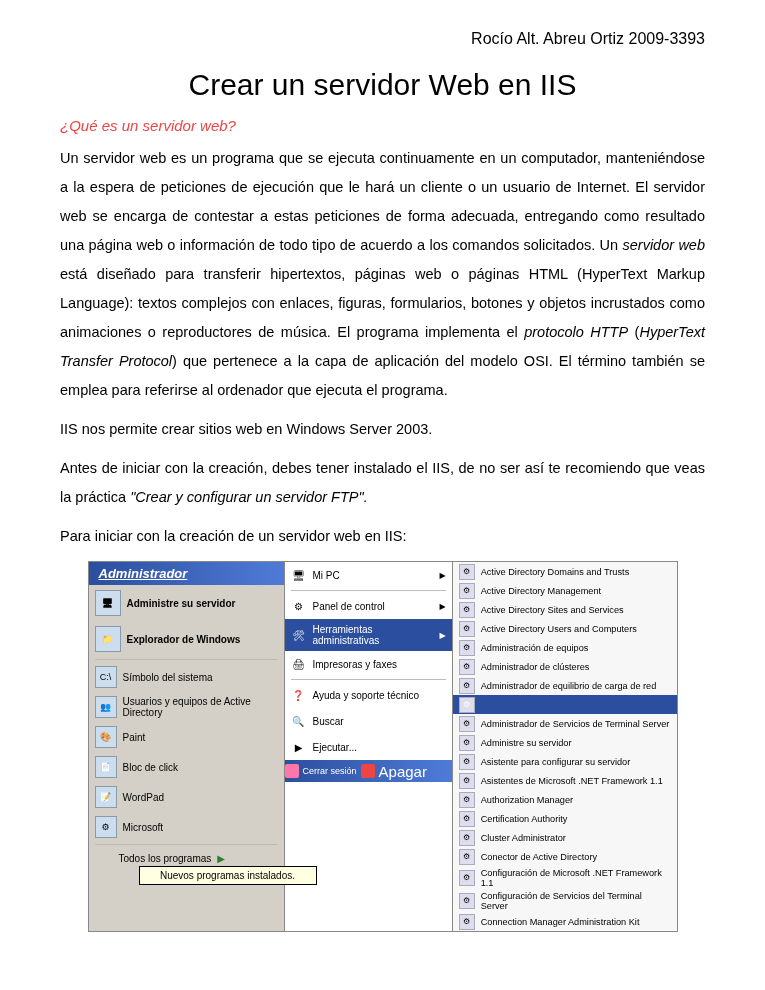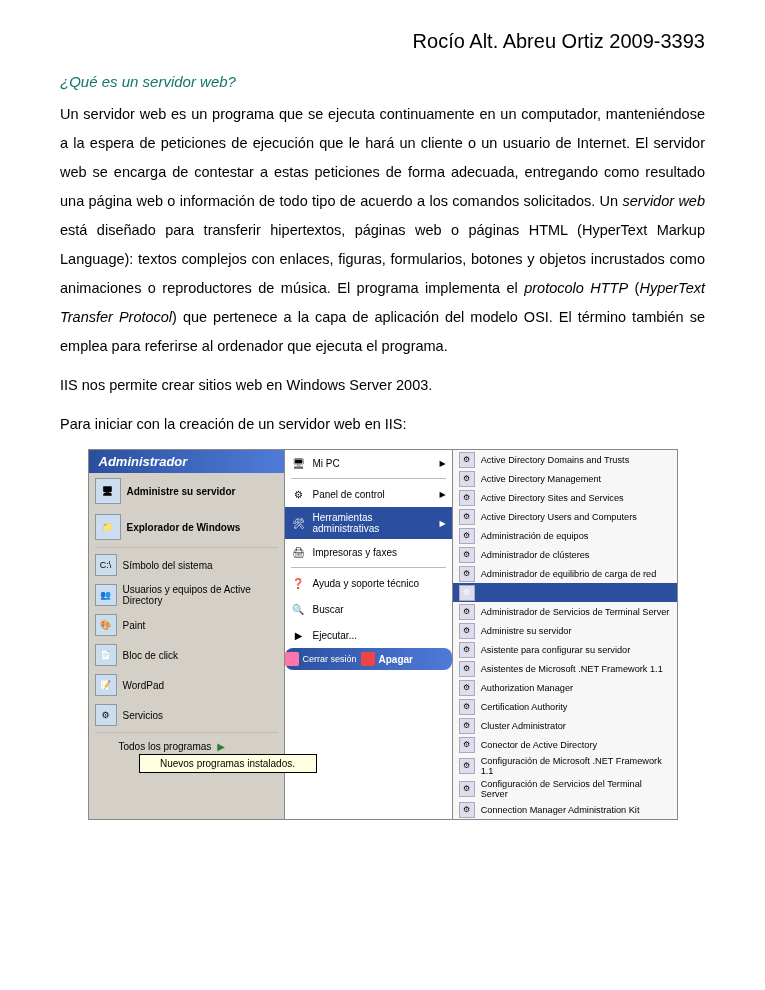--- a/index.html
+++ b/index.html
@@ -7,32 +7,32 @@
     padding: 0;
     font-family: Arial, sans-serif;
     background: #fff;
     width: 765px;
   }
   .page {
     padding: 30px 60px 20px 60px;
   }
   .header-name {
     text-align: right;
-    font-size: 20px;
+    font-size: 16px;
     margin-bottom: 20px;
   }
   .title {
     text-align: center;
     font-size: 30px;
     font-weight: normal;
     margin: 10px 0 15px 0;
   }
   .subtitle {
     font-style: italic;
-    color: #0f766e;
+    color: #ef4444;
     font-size: 15px;
     margin: 10px 0;
   }
   .para {
     font-size: 14.5px;
     line-height: 2.0;
     text-align: justify;
     margin: 10px 0;
   }
   .para .i { font-style: italic; }
@@ -53,20 +53,21 @@
   .ss-left { width:195px; background:#d4d0c8; border:1px solid #888; }
   .ss-mid  { width:168px; background:#fff; border:1px solid #888; border-left:none;}
   .ss-right{ width:225px; background:#f7f7f7; border:1px solid #888; border-left:none;}
   .ss-title {
     background: linear-gradient(to right,#2b4f9e,#4f7bd8);
     color:#fff;
     font-weight:bold;
     font-style:italic;
     font-size:13px;
     padding:4px 10px;
+    text-decoration:underline;
   }
   .ss-item {
     display:flex;
     align-items:center;
     padding:3px 6px;
     gap:6px;
     cursor:default;
   }
   .ss-item.sel {
     background:#2b4f9e;
@@ -95,28 +96,32 @@
   .ss-logoff {
     margin-left:auto; display:flex; align-items:center;
     color:#fff; gap:4px; padding-right:6px; font-size:9px;
   }
 </style>
 </head>
 <body>
 
 <div class="page">
   <div class="header-name">Rocío Alt. Abreu Ortiz 2009-3393</div>
+  <h1 class="title">Crear un servidor Web en IIS</h1>
   <div class="subtitle">¿Qué es un servidor web?</div>
 
   <p class="para">
     <span>Un servidor web es un programa que se ejecuta continuamente en un computador, manteniéndose a la espera de peticiones de ejecución que le hará un cliente o un usuario de Internet. El servidor web se encarga de contestar a estas peticiones de forma adecuada, entregando como resultado una página web o información de todo tipo de acuerdo a los comandos solicitados. Un </span><span class="i">servidor web</span><span>  está diseñado para transferir hipertextos, páginas web o páginas HTML (HyperText Markup Language): textos complejos con enlaces, figuras, formularios, botones y objetos incrustados como animaciones o reproductores de música. El programa implementa el </span><span class="i">protocolo HTTP</span><span> (</span><span class="i">HyperText Transfer Protocol</span><span>) que pertenece a la capa de aplicación del modelo OSI. El término también se emplea para referirse al ordenador que ejecuta el programa.</span>
   </p>
 
   <p class="para">IIS nos permite crear sitios web en Windows Server 2003.</p>
 
+  <p class="para">
+    <span>Antes de iniciar con la creación, debes tener instalado el IIS, de no ser así te recomiendo que veas la práctica </span><span class="i">"Crear y configurar un servidor FTP".</span>
+  </p>
 
   <p class="para"> Para iniciar con la creación de un servidor web en IIS:</p>
 
 
   <div class="screenshot">
     <div class="ss-row">
       <div class="ss-left">
         <div class="ss-title">Administrador</div>
         <div id="left-items">
             <div class="ss-item" style="padding: 5px 6px; font-weight: bold;">
@@ -143,21 +148,21 @@
             <div class="ss-item" style="padding: 4px 6px;">
               <span class="ss-icon" style="width:20px;height:20px;background:#cde;border:1px solid #89a;font-size:9px;">📄</span>
               <span>Bloc de click</span>
             </div>
             <div class="ss-item" style="padding: 4px 6px;">
               <span class="ss-icon" style="width:20px;height:20px;background:#cde;border:1px solid #89a;font-size:9px;">📝</span>
               <span>WordPad</span>
             </div>
             <div class="ss-item" style="padding: 4px 6px;">
               <span class="ss-icon" style="width:20px;height:20px;background:#cde;border:1px solid #89a;font-size:9px;">⚙</span>
-              <span>Servicios</span>
+              <span>Microsoft</span>
             </div>
           </div>
         <div class="ss-sep"></div>
         <div class="ss-allprog">
           <span>Todos los programas</span>
           <span style="color:#2f7f2f;">▶</span>
         </div>
         <div class="ss-tooltip">Nuevos programas instalados.</div>
       </div>
       <div class="ss-mid">
@@ -189,25 +194,25 @@
             </div>
             <div class="ss-item" style="padding: 5px 6px;">
               <span class="ss-icon">🔍</span>
               <span>Buscar</span>
             </div>
             <div class="ss-item" style="padding: 5px 6px;">
               <span class="ss-icon">▶</span>
               <span>Ejecutar...</span>
             </div>
           </div>
-        <div class="ss-logoff" style="background:linear-gradient(to right,#2b4f9e,#4f7bd8); height:22px; margin-top:auto;border-radius:8px;">
+        <div class="ss-logoff" style="background:linear-gradient(to right,#2b4f9e,#4f7bd8); height:22px; margin-top:auto;">
           <span style="background:#f7a; width:14px;height:14px;border-radius:2px;"></span>
           <span style="font-size:9px;">Cerrar sesión</span>
           <span style="background:#e44; width:14px;height:14px;border-radius:2px;"></span>
-          <span style="font-size:10px;font-weight:bold;">Apagar</span>
+          <span style="font-size:15px;">Apagar</span>
         </div>
       </div>
       <div class="ss-right">
         <div id="right-items">
             <div class="ss-item">
               <span class="ss-icon" style="background:#dde;border:1px solid #aab;font-size:8px;">⚙</span>
               <span>Active Directory Domains and Trusts</span>
             </div>
             <div class="ss-item">
               <span class="ss-icon" style="background:#dde;border:1px solid #aab;font-size:8px;">⚙</span>

